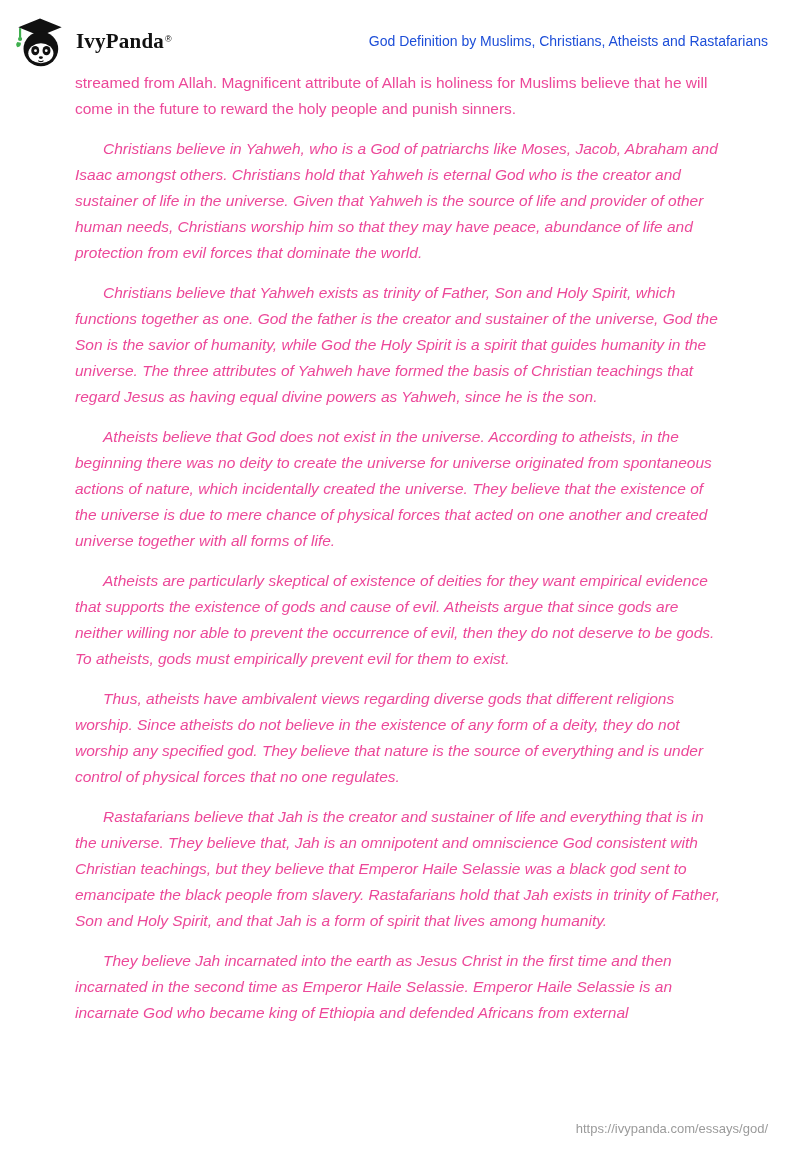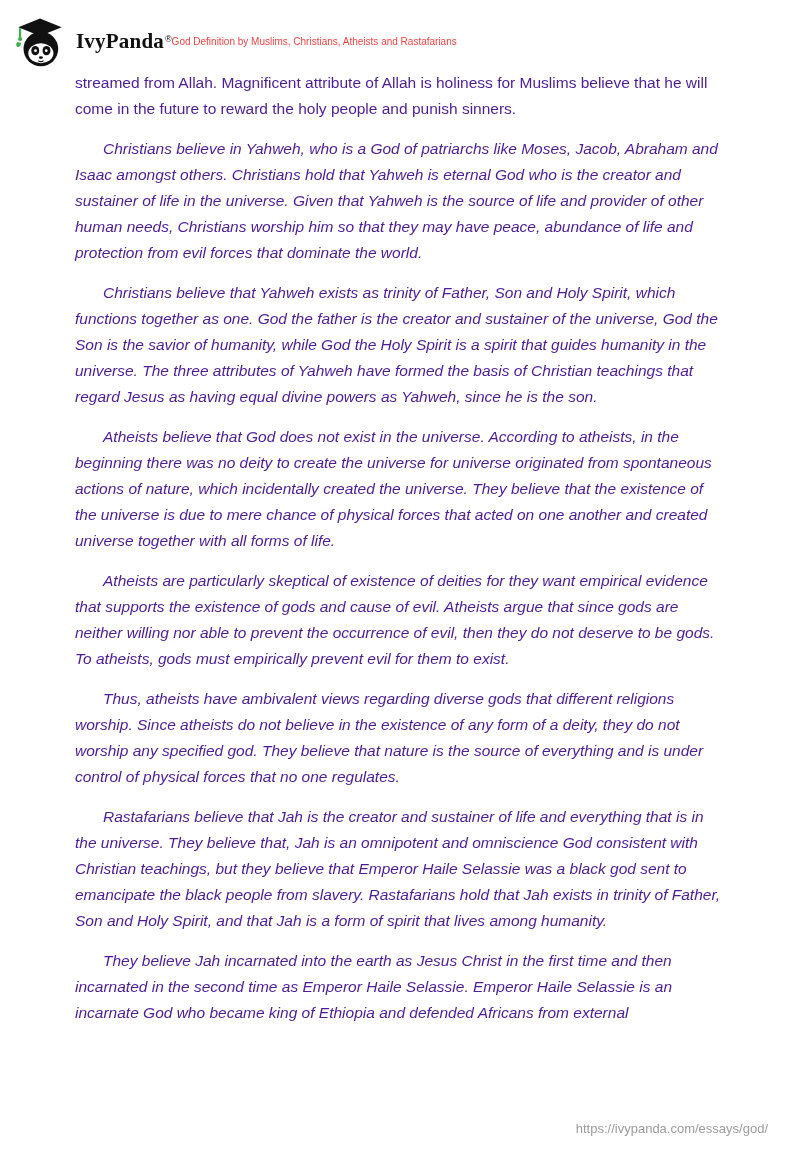--- a/index.html
+++ b/index.html
@@ -8,20 +8,21 @@
     width: 800px;
     height: 1160px;
     position: relative;
     font-family: "Liberation Sans", "DejaVu Sans", sans-serif;
     color: #3a3a3a;
     overflow: hidden;
   }
   .page-header {
     display: flex;
     align-items: center;
+    justify-content: space-between;
     padding: 27px 32px 6px 14px;
     height: 62px;
   }
   .brand {
     display: flex;
     align-items: center;
     gap: 10px;
     cursor: pointer;
   }
   .logo-icon { width: 52px; height: 52px; display: block; }
@@ -33,35 +34,35 @@
     font-family: "Liberation Serif", "DejaVu Serif", serif;
   }
   .brand-reg {
     font-size: 9px;
     color: #111111;
     vertical-align: super;
     margin-left: 1px;
     font-weight: 400;
   }
   .doc-title {
-    font-size: 10px;
-    color: #ef4444;
+    font-size: 14px;
+    color: #1d4ed8;
     text-align: right;
     max-width: 430px;
     line-height: 1.3;
   }
   .essay {
     width: 650px;
     margin: 8px auto 0 auto;
   }
   .para {
     font-size: 15.5px;
     line-height: 26px;
     margin-bottom: 14px;
-    color: #4c1d95;
+    color: #ec4899;
   }
   .para.indent { text-indent: 28px; font-style: italic; }
   .page-footer {
     position: absolute;
     right: 32px;
     bottom: 23px;
   }
   .source-url {
     font-size: 13px;
     color: #9b9b9b;

